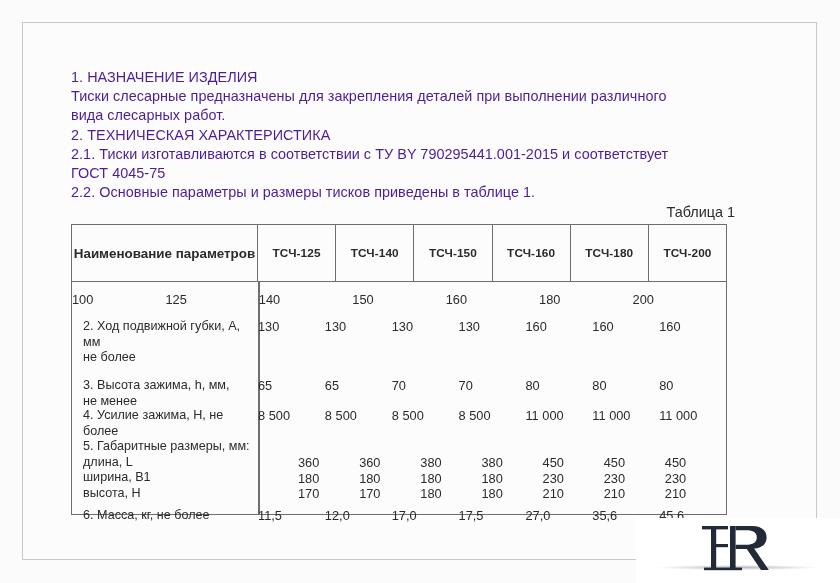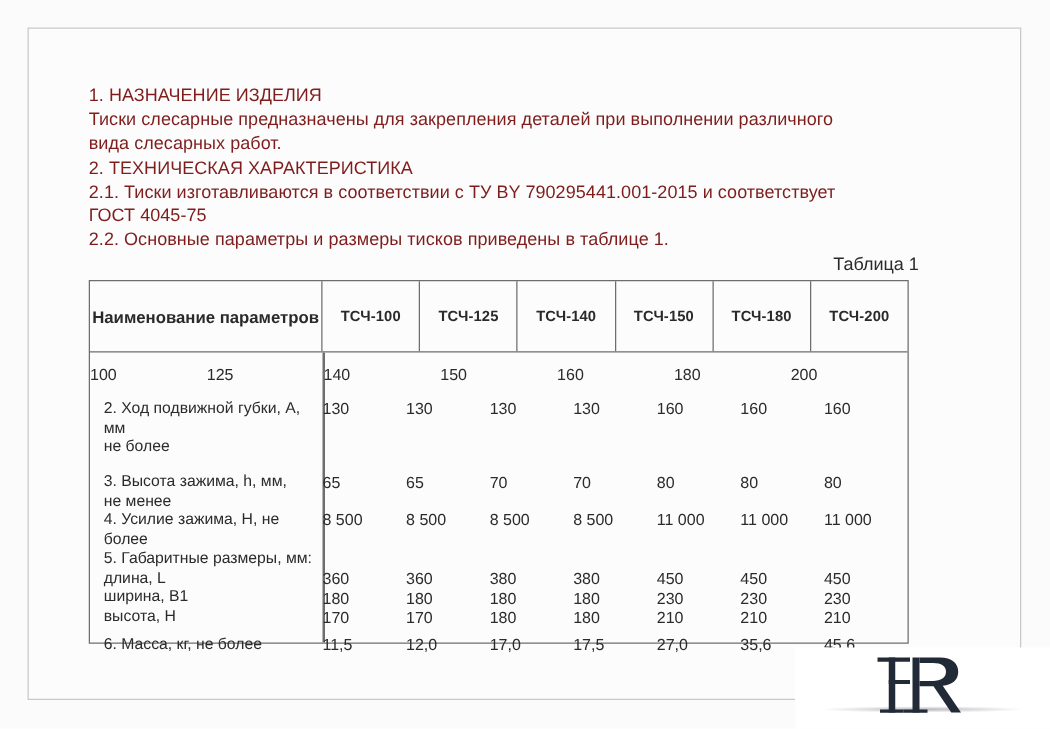--- a/index.html
+++ b/index.html
@@ -33,21 +33,21 @@
     position: absolute;
     left: 71px;
     top: 68px;
     width: 690px;
   }
   .para {
     font-size: 14.4px;
     line-height: 19.2px;
     white-space: pre-wrap;
     letter-spacing: 0.05px;
-    color: #7f1d1d;
+    color: #4c1d95;
   }
 
   
   #table-caption {
     position: absolute;
     left: 71px;
     top: 203px;
     width: 664px;
     text-align: right;
     font-size: 14.4px;
@@ -186,24 +186,24 @@
 ГОСТ 4045-75
 2.2. Основные параметры и размеры тисков приведены в таблице 1.</div>
   </div>
 
   <div id="table-caption">Таблица 1</div>
 
   <div id="spec-table">
     <div id="table-head">
       <div class="head-cell head-name">Наименование
 параметров</div>
-      <div class="head-cell head-model">ТСЧ-100</div>
       <div class="head-cell head-model">ТСЧ-125</div>
       <div class="head-cell head-model">ТСЧ-140</div>
       <div class="head-cell head-model">ТСЧ-150</div>
+      <div class="head-cell head-model">ТСЧ-160</div>
       <div class="head-cell head-model">ТСЧ-180</div>
       <div class="head-cell head-model">ТСЧ-200</div>
     </div>
 
     <div id="table-body">
       <div id="name-divider"></div>
 
       <div class="body-row" style="top:10px;">
         <div class="vals">
           <div class="val-col">100</div>
@@ -255,21 +255,21 @@
           <div class="val-col">11 000</div>
           <div class="val-col">11 000</div>
         </div>
       </div>
 
       <div class="body-row" style="top:157px;">
         <div class="name-cell">5. Габаритные размеры, мм:
     длина, L
     ширина, В1
     высота, Н</div>
-        <div class="vals" style="padding-top:16px;">
+        <div class="vals" style="padding-top:16px;margin-left:40px;">
           <div class="val-col">360
 180
 170</div>
           <div class="val-col">360
 180
 170</div>
           <div class="val-col">380
 180
 180</div>
           <div class="val-col">380

